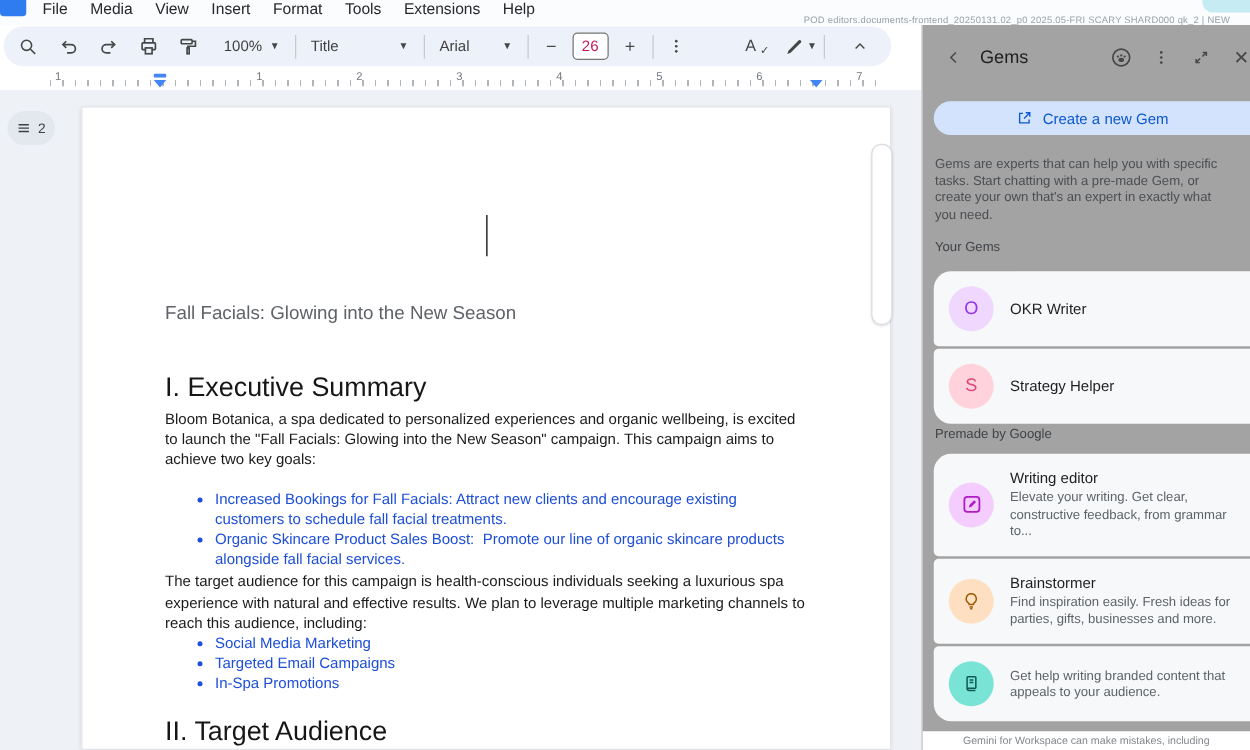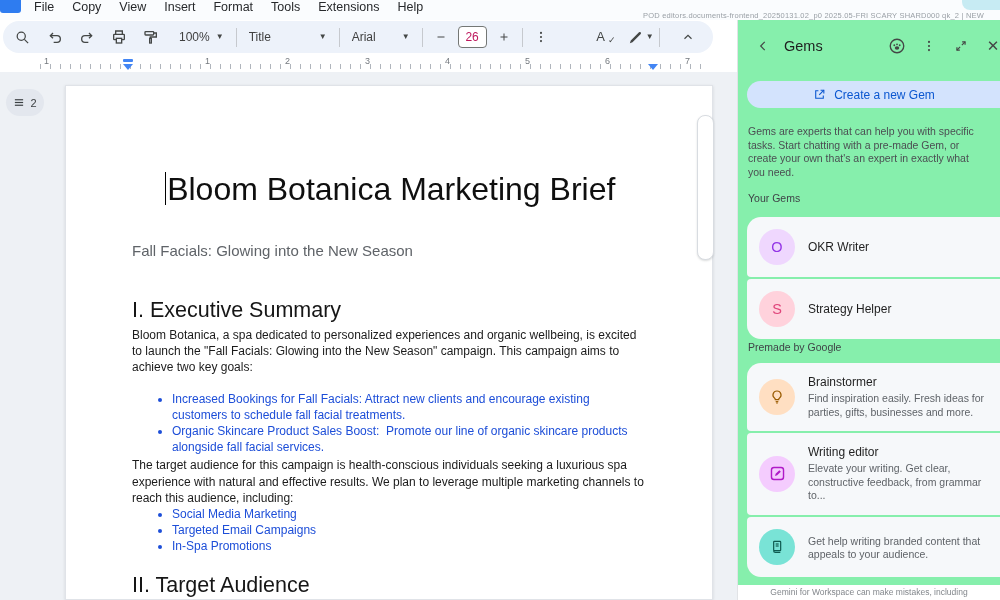--- a/index.html
+++ b/index.html
@@ -55,21 +55,21 @@
   .doc-subtitle{margin:32px 0 16px;text-align:left;font-size:15px;color:#5f6368;line-height:20px;}
   .doc-h1{margin:35px 0 0;font-size:21.5px;font-weight:400;color:#161616;line-height:28px;}
   .doc-body{margin:3px 0 0;font-size:12px;line-height:16.2px;color:#1b1b1b;white-space:pre-wrap;}
   .doc-body.p2{margin-top:2px;}
   .doc-list{margin:15px 0 0;padding-left:40px;font-size:12px;line-height:16.2px;color:#1d4ed8;}
   .doc-list.tight{margin-top:0;}
   .doc-list li{white-space:pre-wrap;}
   .doc-h2{margin:16px 0 0;font-size:21.5px;font-weight:400;color:#161616;line-height:28px;}
 
   
-  .sidebar{position:absolute;left:737px;top:20px;width:263px;height:580px;background:#86efac;border-left:1px solid #e1e3e6;box-sizing:border-box;overflow:hidden;}
+  .sidebar{position:absolute;left:737px;top:20px;width:263px;height:580px;background:#a3a3a3;border-left:1px solid #e1e3e6;box-sizing:border-box;overflow:hidden;}
   .sb-header{height:36px;display:flex;align-items:center;padding:8px 6px 0 14px;gap:10px;color:#444746;}
   .sb-title{font-size:14.5px;color:#1f1f1f;font-weight:500;}
   .sb-spacer{flex:1;}
   .sb-hicon{flex:0 0 auto;display:flex;align-items:center;justify-content:center;width:22px;height:22px;}
   .sb-close{font-size:15px;color:#444746;margin-right:-10px;}
   .sb-create{margin:17px 0 0 9px;width:254px;height:27px;border-radius:14px 0 0 14px;
     display:flex;align-items:center;justify-content:center;gap:8px;font-size:12px;font-weight:500;}
   .sb-intro{margin:17px 12px 0 10px;font-size:10.5px;line-height:13.5px;color:#4b4e52;}
   .sb-label{margin:13px 0 0 10px;font-size:10.5px;color:#3f4347;}
   .gem-group{margin:13px 0 0 9px;display:flex;flex-direction:column;gap:2px;width:254px;}
@@ -86,21 +86,21 @@
 </style>
 </head>
 <body>
 
 <div class="screen">
 
   <header class="menubar">
     <div class="logo" style="background-color: rgb(46, 124, 240);"></div>
     <nav class="menus">
       <span class="menu-item">File</span>
-      <span class="menu-item">Copy</span>
+      <span class="menu-item">Media</span>
       <span class="menu-item">View</span>
       <span class="menu-item">Insert</span>
       <span class="menu-item">Format</span>
       <span class="menu-item">Tools</span>
       <span class="menu-item">Extensions</span>
       <span class="menu-item">Help</span>
     </nav>
     <div class="debug">POD editors.documents-frontend_20250131.02_p0 2025.05-FRI SCARY SHARD000 qk_2 | NEW</div>
     <div class="corner-overlay" style="background-color: rgb(199, 235, 243);"></div>
   </header>
@@ -210,21 +210,21 @@
     <div class="outline-badge">
       <svg class="icon" width="12" height="11" viewBox="0 0 24 24" fill="none" stroke="#3c4043" stroke-width="2.6">
           <line x1="3" y1="6" x2="21" y2="6"></line>
           <line x1="3" y1="12" x2="21" y2="12"></line>
           <line x1="3" y1="18" x2="21" y2="18"></line>
         </svg>
       <span>2</span>
     </div>
 
     <div class="page">
-      <h1 class="doc-title"><span class="caret-bar"></span><span>Bloom Botanica Marketing Brief</span></h1>
+      <h1 class="doc-title"><span class="caret-bar"></span></h1>
       <p class="doc-subtitle">Fall Facials: Glowing into the New Season</p>
       <h2 class="doc-h1">I. Executive Summary</h2>
       <p class="doc-body">Bloom Botanica, a spa dedicated to personalized experiences and organic wellbeing, is excited to launch the "Fall Facials: Glowing into the New Season" campaign. This campaign aims to achieve two key goals:</p>
       <ul class="doc-list">
         <li>Increased Bookings for Fall Facials: Attract new clients and encourage existing customers to schedule fall facial treatments.</li>
         <li>Organic Skincare Product Sales Boost:  Promote our line of organic skincare products alongside fall facial services.</li>
       </ul>
       <p class="doc-body p2">The target audience for this campaign is health-conscious individuals seeking a luxurious spa experience with natural and effective results. We plan to leverage multiple marketing channels to reach this audience, including:</p>
       <ul class="doc-list tight">
         <li>Social Media Marketing</li>
@@ -302,42 +302,42 @@
           </span>
         <div class="gem-texts">
             <div class="gem-name">Strategy Helper</div>
           </div>
       </div>
     </div>
 
     <div class="sb-label" style="margin-top:2px">Premade by Google</div>
     <div class="gem-group g2">
       <div class="gem-row">
+        <span class="gem-avatar" style="background-color: rgb(244, 204, 254); color: rgb(176, 27, 200);">
+          <svg class="icon" width="17" height="17" viewBox="0 0 24 24" fill="none" stroke="currentColor" stroke-width="2">
+              <rect x="3.5" y="3.5" width="17" height="17" rx="3.5"></rect>
+              <path d="M8.5 15.5l.9-3 5.2-5.2 2.1 2.1-5.2 5.2-3 .9z" fill="currentColor" stroke="none"></path>
+            </svg>
+        </span>
+        <div class="gem-texts">
+          <div class="gem-name">Writing editor</div>
+          <div class="gem-desc">Elevate your writing. Get clear, constructive feedback, from grammar to...</div>
+        </div>
+      </div>
+      <div class="gem-row">
         <span class="gem-avatar" style="background-color: rgb(255, 223, 194); color: rgb(154, 91, 0);">
           <svg class="icon" width="16" height="16" viewBox="0 0 24 24" fill="none" stroke="currentColor" stroke-width="1.8">
               <path d="M12 3a6 6 0 0 1 3.5 10.9c-.7.5-1 1.3-1 2.1h-5c0-.8-.3-1.6-1-2.1A6 6 0 0 1 12 3z"></path>
               <path d="M10 19h4"></path>
               <path d="M10.7 21h2.6"></path>
             </svg>
         </span>
         <div class="gem-texts">
           <div class="gem-name">Brainstormer</div>
           <div class="gem-desc">Find inspiration easily. Fresh ideas for parties, gifts, businesses and more.</div>
-        </div>
-      </div>
-      <div class="gem-row">
-        <span class="gem-avatar" style="background-color: rgb(244, 204, 254); color: rgb(176, 27, 200);">
-          <svg class="icon" width="17" height="17" viewBox="0 0 24 24" fill="none" stroke="currentColor" stroke-width="2">
-              <rect x="3.5" y="3.5" width="17" height="17" rx="3.5"></rect>
-              <path d="M8.5 15.5l.9-3 5.2-5.2 2.1 2.1-5.2 5.2-3 .9z" fill="currentColor" stroke="none"></path>
-            </svg>
-        </span>
-        <div class="gem-texts">
-          <div class="gem-name">Writing editor</div>
-          <div class="gem-desc">Elevate your writing. Get clear, constructive feedback, from grammar to...</div>
         </div>
       </div>
       <div class="gem-row">
         <span class="gem-avatar" style="background-color: rgb(121, 227, 214); color: rgb(14, 90, 79);">
           <svg class="icon" width="16" height="16" viewBox="0 0 24 24" fill="none" stroke="currentColor" stroke-width="1.8">
               <rect x="7" y="3.5" width="10.5" height="14" rx="1"></rect>
               <path d="M10 7.5h4.5"></path>
               <path d="M10 10.5h4.5"></path>
               <path d="M7 17.5a2.6 2.6 0 0 0 2.6 2.6H17"></path>
             </svg>

